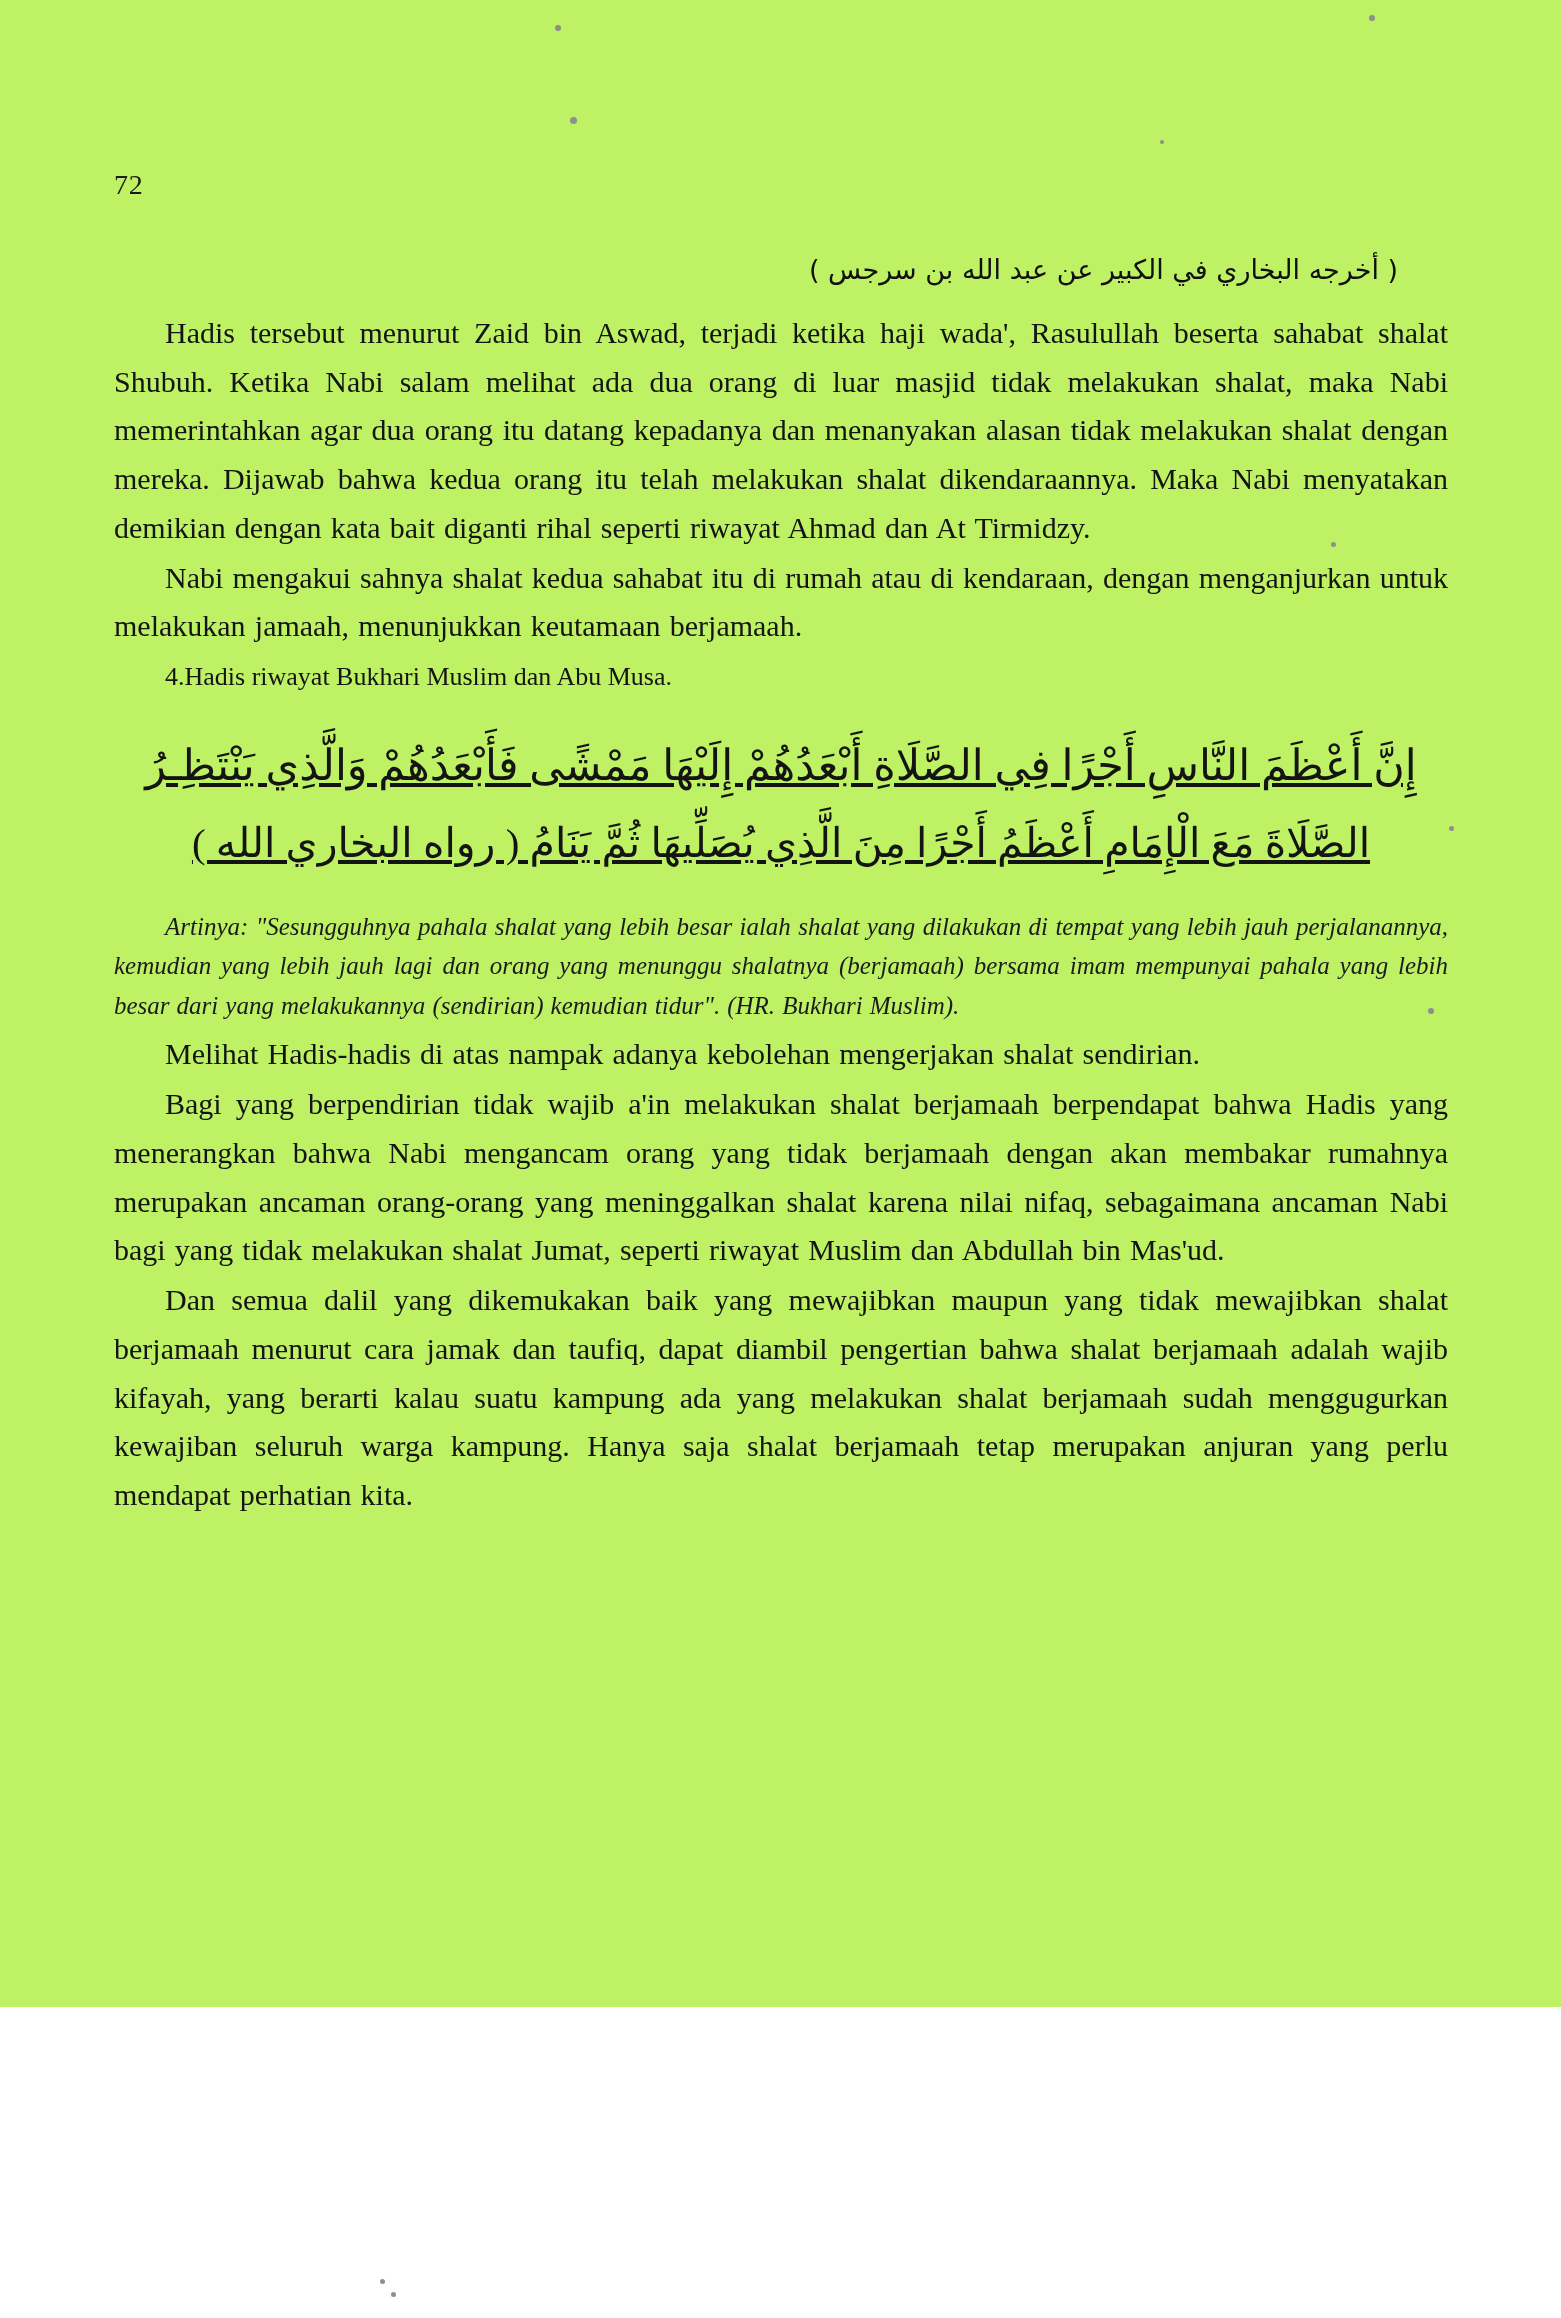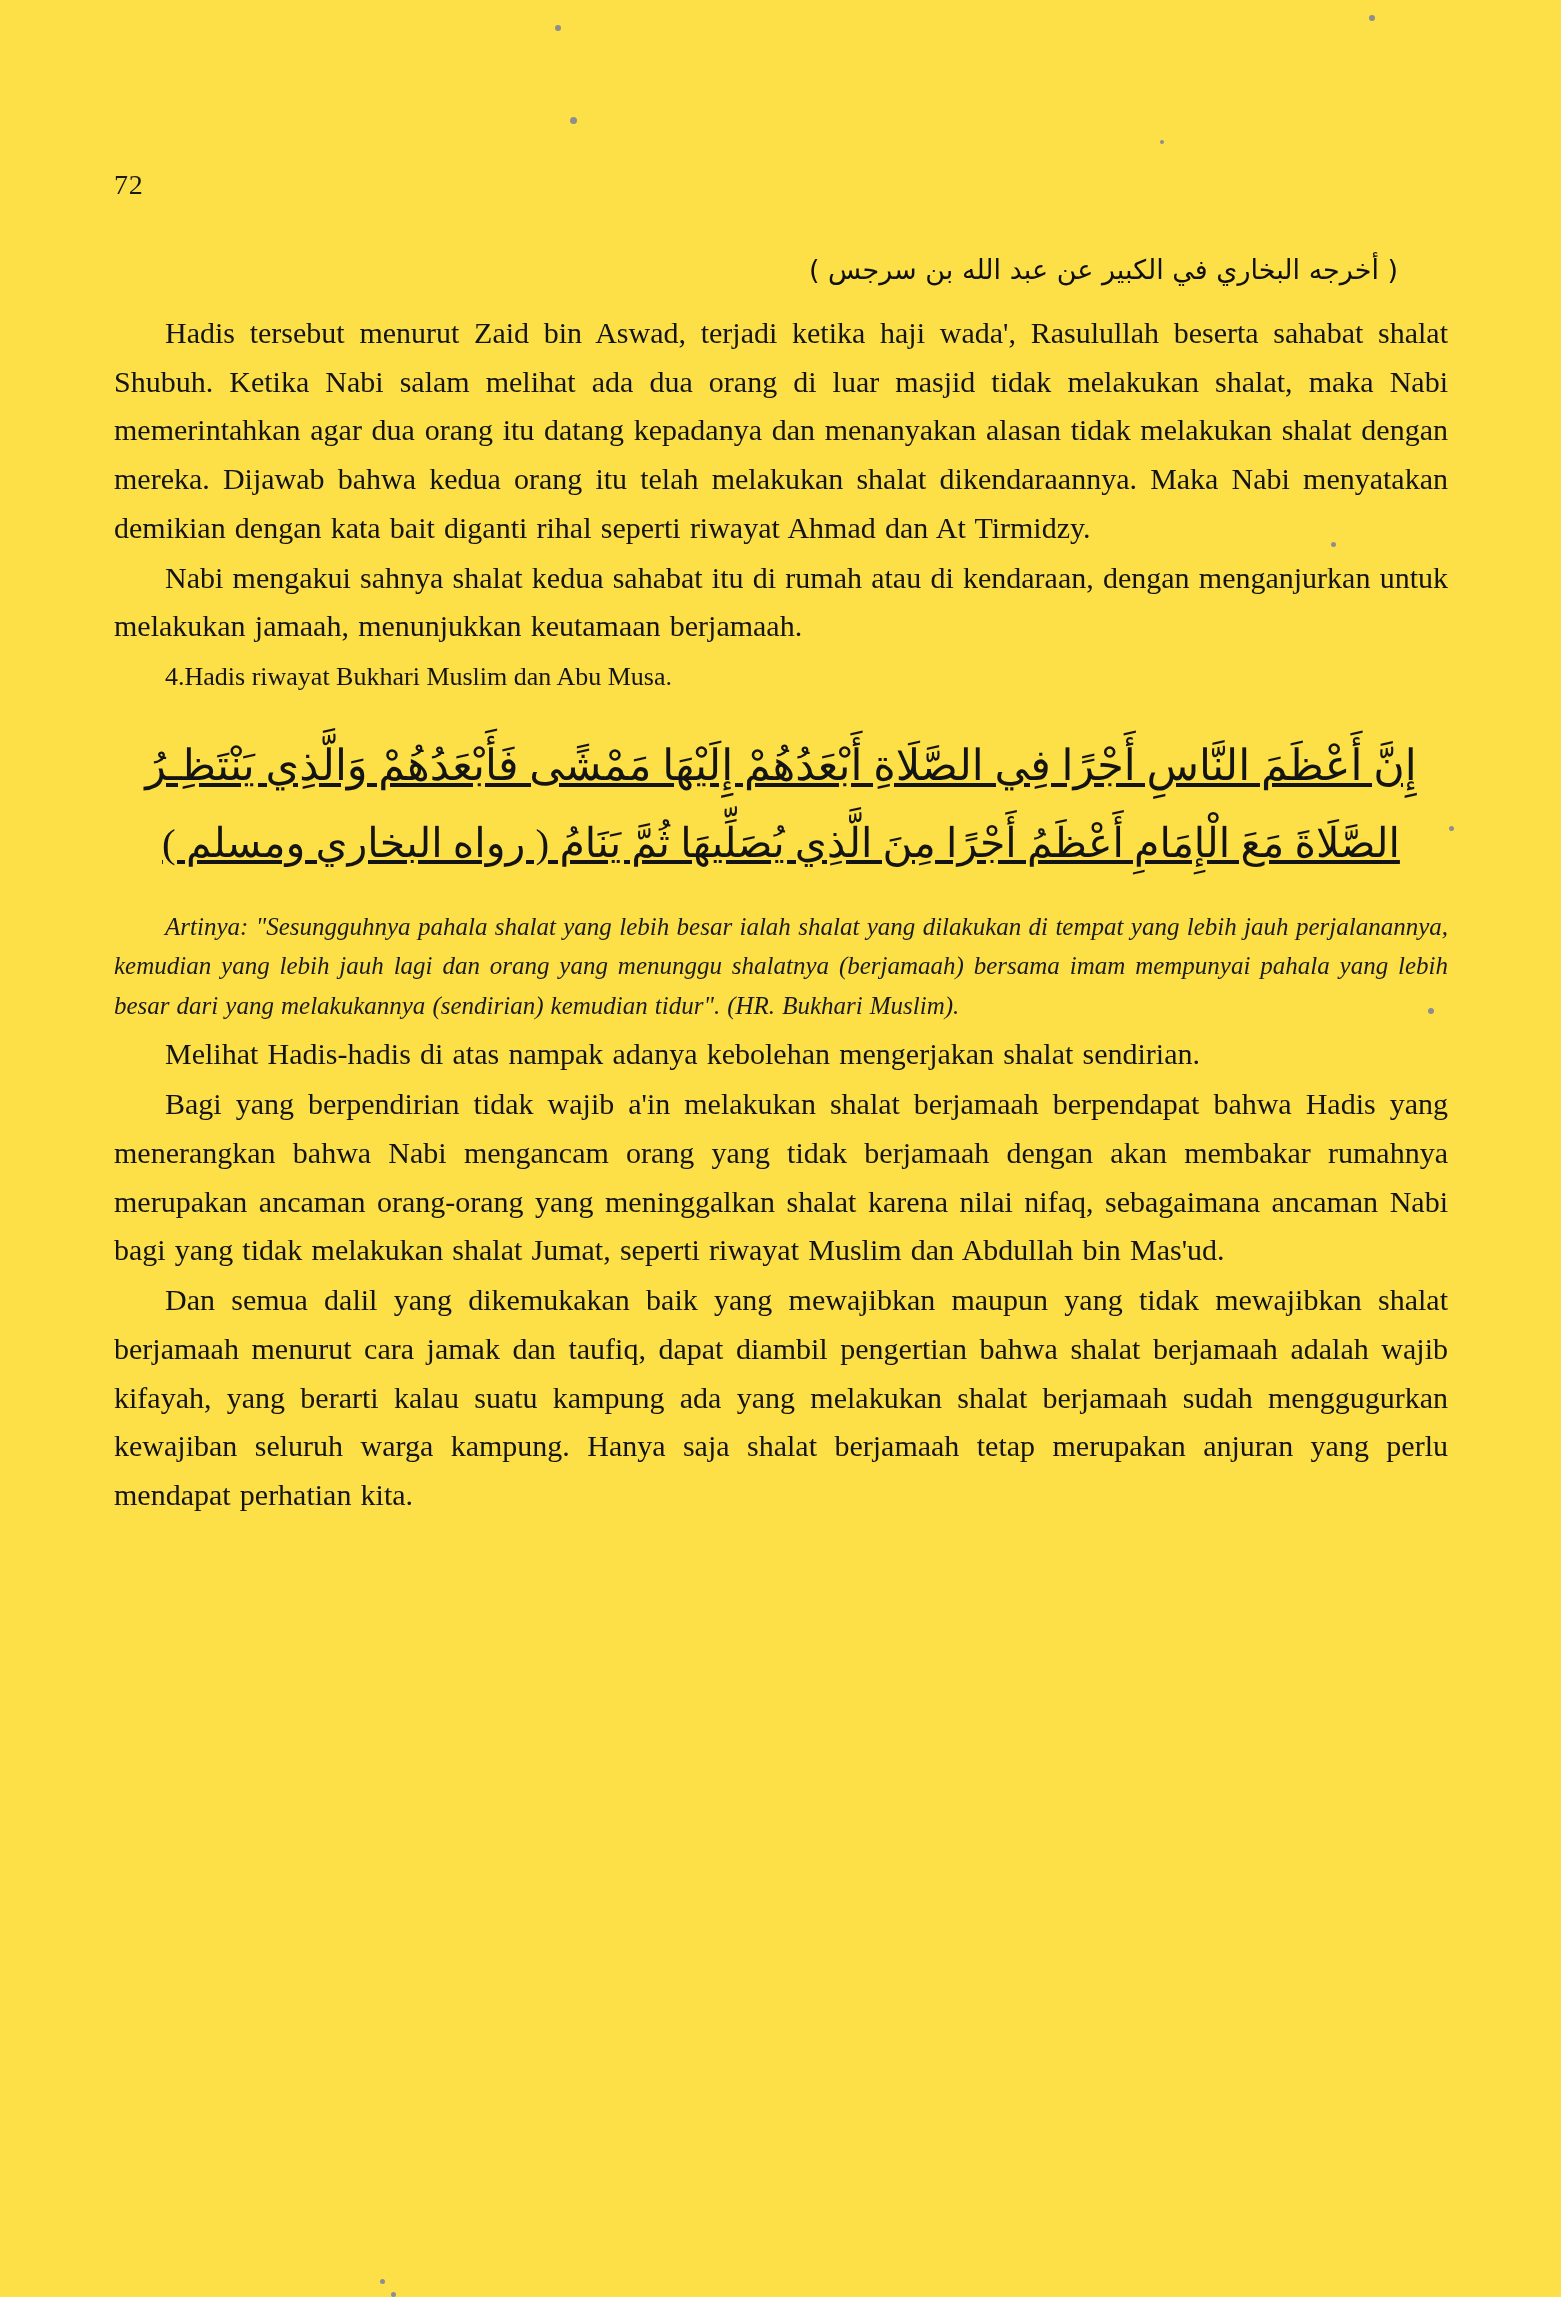--- a/index.html
+++ b/index.html
@@ -13,22 +13,22 @@
     position: relative;
     font-family: "Liberation Serif", serif;
     color: #141414;
     overflow: hidden;
   }
   .page {
     position: absolute;
     left: 0;
     top: 0;
     width: 1561px;
-    height: 2297px;
-    background: #fde047;
+    height: 2007px;
+    background: #bef264;
   }
   .page-number {
     position: absolute;
     left: 114px;
     top: 169px;
     font-size: 28px;
     font-family: "Liberation Serif", serif;
     color: #1a1a1a;
     letter-spacing: 0.8px;
   }
@@ -115,21 +115,21 @@
 
 
     <p class="body">Hadis tersebut menurut Zaid bin Aswad, terjadi ketika haji wada', Rasulullah beserta sahabat shalat Shubuh. Ketika Nabi salam melihat ada dua orang di luar masjid tidak melakukan shalat, maka Nabi memerintahkan agar dua orang itu datang kepadanya dan menanyakan alasan tidak melakukan shalat dengan mereka. Dijawab bahwa kedua orang itu telah melakukan shalat dikendaraannya. Maka Nabi menyatakan demikian dengan kata bait diganti rihal seperti riwayat Ahmad dan At Tirmidzy.</p>
 
     <p class="body">Nabi mengakui sahnya shalat kedua sahabat itu di rumah atau di kendaraan, dengan menganjurkan untuk melakukan jamaah, menunjukkan keutamaan berjamaah.</p>
 
     <p class="numbered">4.Hadis riwayat Bukhari Muslim dan Abu Musa.</p>
 
     <div class="arabic-block">
       <div class="line1">إِنَّ أَعْظَمَ النَّاسِ أَجْرًا فِي الصَّلَاةِ أَبْعَدُهُمْ إِلَيْهَا مَمْشًى فَأَبْعَدُهُمْ وَالَّذِي يَنْتَظِـرُ</div>
-      <div class="line2">الصَّلَاةَ مَعَ الْإِمَامِ أَعْظَمُ أَجْرًا مِنَ الَّذِي يُصَلِّيهَا ثُمَّ يَنَامُ ( رواه البخاري ومسلم )</div>
+      <div class="line2">الصَّلَاةَ مَعَ الْإِمَامِ أَعْظَمُ أَجْرًا مِنَ الَّذِي يُصَلِّيهَا ثُمَّ يَنَامُ ( رواه البخاري الله )</div>
     </div>
 
     <p class="italic">Artinya: "Sesungguhnya pahala shalat yang lebih besar ialah shalat yang dilakukan di tempat yang lebih jauh perjalanannya, kemudian yang lebih jauh lagi dan orang yang menunggu shalatnya (berjamaah) bersama imam mempunyai pahala yang lebih besar dari yang melakukannya (sendirian) kemudian tidur". (HR. Bukhari Muslim).</p>
 
     <p class="body">Melihat Hadis-hadis di atas nampak adanya kebolehan mengerjakan shalat sendirian.</p>
 
     <p class="body">Bagi yang berpendirian tidak wajib a'in melakukan shalat berjamaah berpendapat bahwa Hadis yang menerangkan bahwa Nabi mengancam orang yang tidak berjamaah dengan akan membakar rumahnya merupakan ancaman orang-orang yang meninggalkan shalat karena nilai nifaq, sebagaimana ancaman Nabi bagi yang tidak melakukan shalat Jumat, seperti riwayat Muslim dan Abdullah bin Mas'ud.</p>
 
     <p class="body">Dan semua dalil yang dikemukakan baik yang mewajibkan maupun yang tidak mewajibkan shalat berjamaah menurut cara jamak dan taufiq, dapat diambil pengertian bahwa shalat berjamaah adalah wajib kifayah, yang berarti kalau suatu kampung ada yang melakukan shalat berjamaah sudah menggugurkan kewajiban seluruh warga kampung. Hanya saja shalat berjamaah tetap merupakan anjuran yang perlu mendapat perhatian kita.</p>
 

